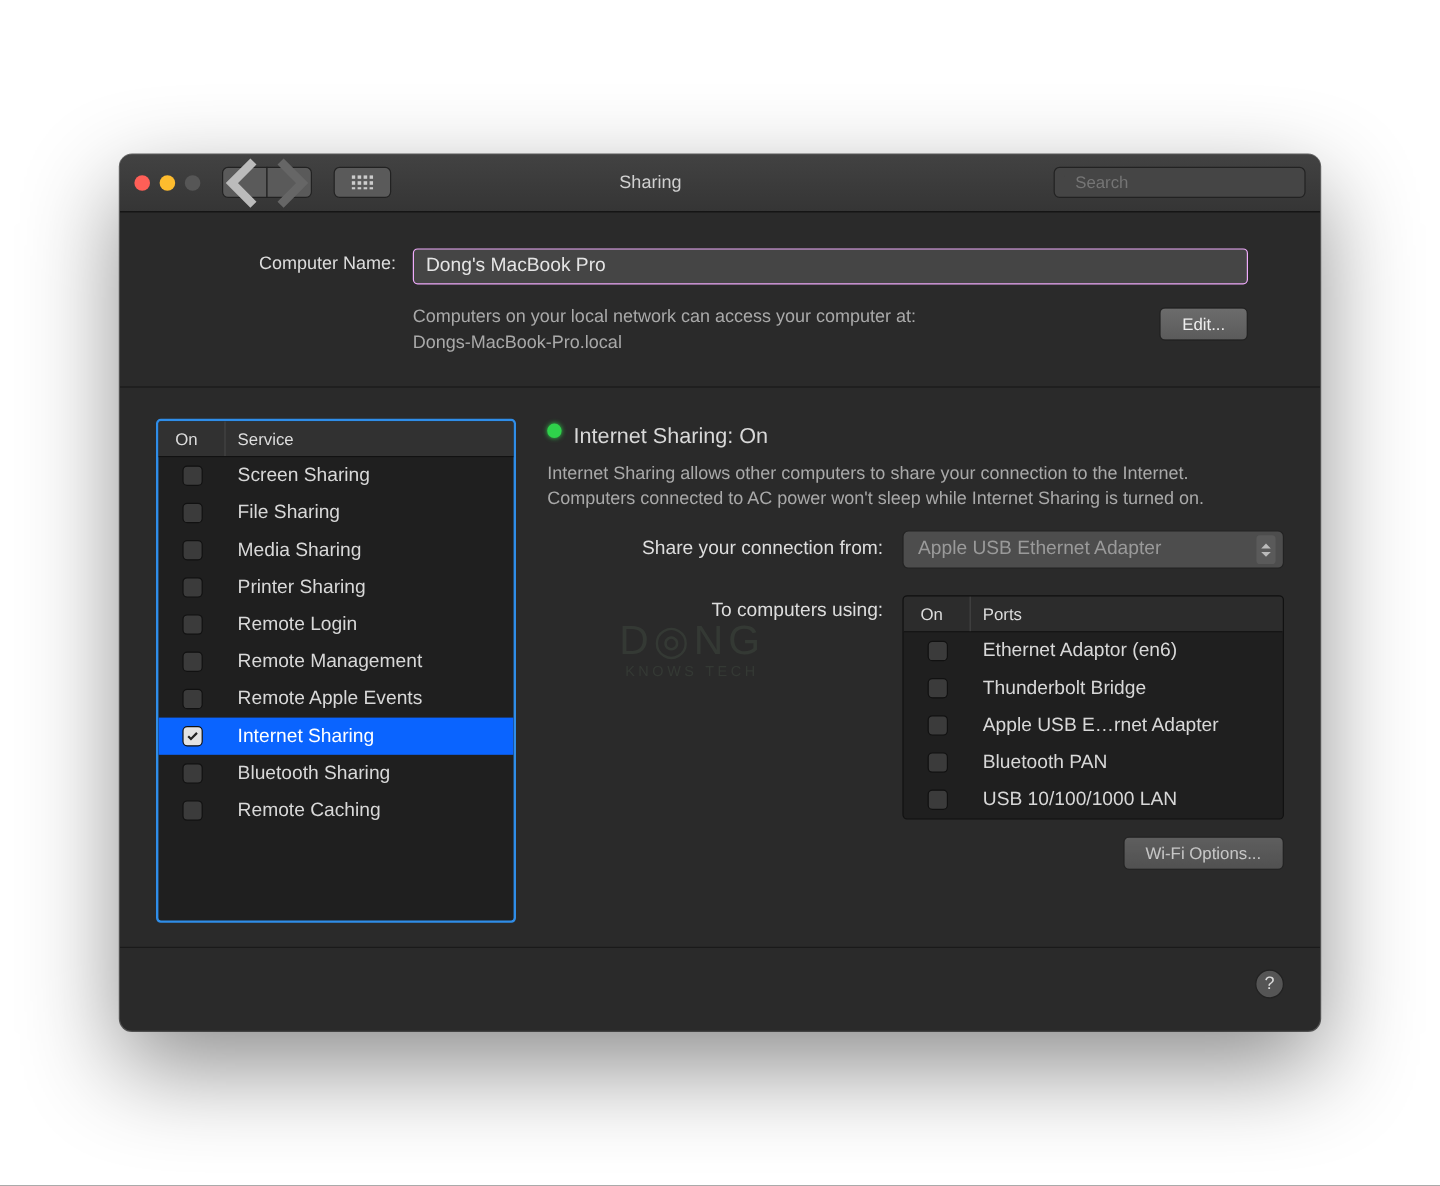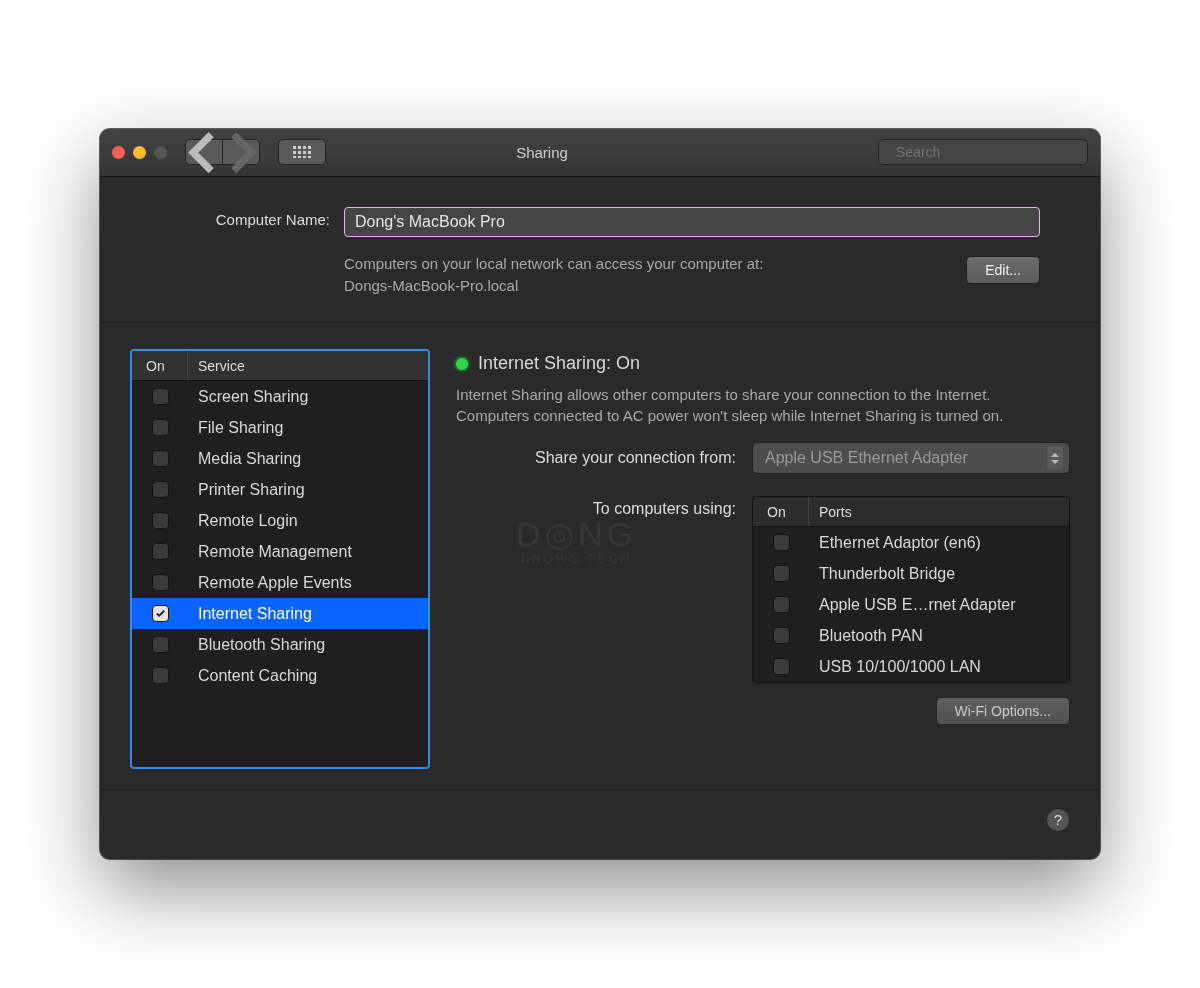--- a/index.html
+++ b/index.html
@@ -117,21 +117,21 @@
     width:17px;height:17px;border-radius:4px;background:#3b3b3b;border:1px solid #111;
     display:inline-flex;align-items:center;justify-content:center;
   }
   .check.on{background:#e3e3e3;}
   .check.on.disabled{background:#7a7a7a;}
   .check svg{width:11px;height:11px;}
   .detail{
     flex:1;display:flex;flex-direction:column;
     position:relative;
   }
-  .statusline{display:flex;align-items:center;gap:10px;font-size:18px;margin-top:4px;}
+  .statusline{display:flex;align-items:flex-start;gap:10px;font-size:18px;margin-top:4px;}
   .statusdot{width:12px;height:12px;border-radius:50%;background:#2fd24b;box-shadow:0 0 4px #2fd24b;}
   .desc{color:var(--text-dim);font-size:15px;line-height:1.4;margin-top:10px;max-width:560px;}
   .frow{display:flex;align-items:center;gap:16px;margin-top:16px;}
   .frow .lab{flex:0 0 280px;text-align:right;color:#ddd;font-size:16px;}
   .popup{
     flex:1;height:32px;background:#4d4d4d;border:1px solid #222;border-radius:5px;
     display:flex;align-items:center;justify-content:space-between;padding:0 6px 0 12px;
     color:#9a9a9a;font-size:16px;
   }
   .popup .arrows{width:16px;height:24px;background:#5a5a5a;border-radius:3px;display:flex;flex-direction:column;align-items:center;justify-content:center;gap:1px;}
@@ -295,21 +295,21 @@
           <div class="svc-row">
             <div class="chk">
               <span class="check"></span>
             </div>
             <div class="lbl">Bluetooth Sharing</div>
           </div>
           <div class="svc-row">
             <div class="chk">
               <span class="check"></span>
             </div>
-            <div class="lbl">Content Caching</div>
+            <div class="lbl">Remote Caching</div>
           </div>
         </div>
     </div>
 
     <div class="detail">
       <div class="watermark">D◎NG<small>KNOWS&nbsp;TECH</small></div>
 
       <div class="statusline">
         <span class="statusdot"></span>
         <span>Internet Sharing: On</span>

